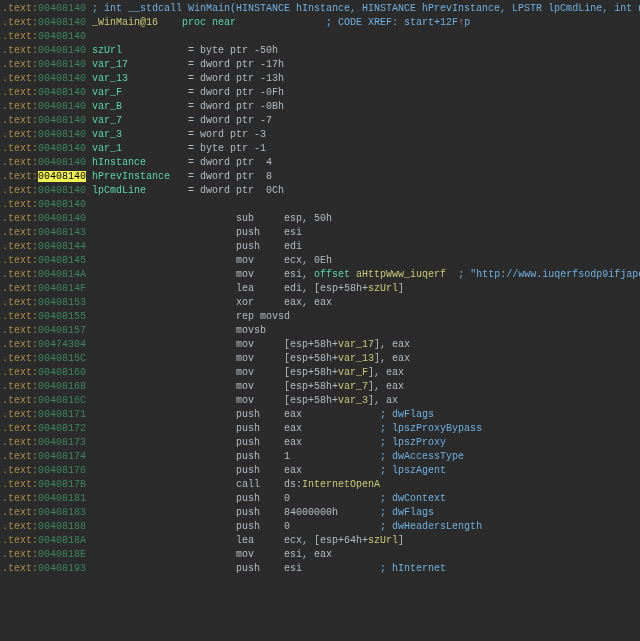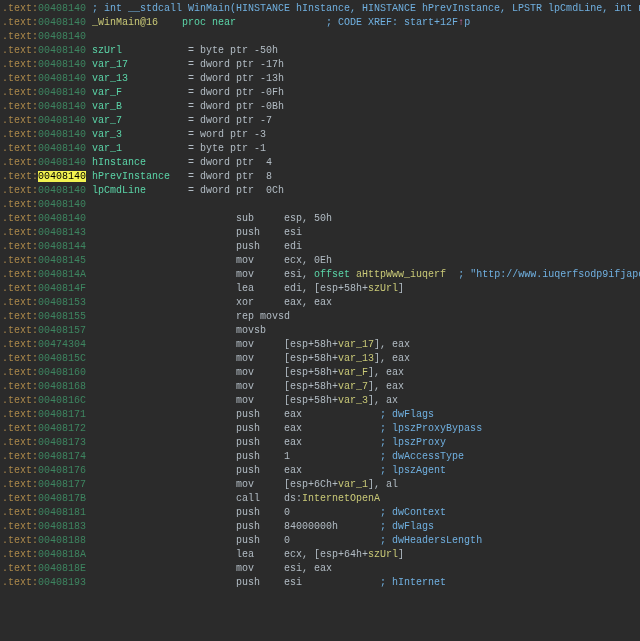--- a/index.html
+++ b/index.html
@@ -47,21 +47,20 @@
       <div class="ln"><span class="prefix">.text:</span><span class="addr">00474304</span>                         <span class="txt">mov     </span><span class="txt">[esp+58h+</span><span class="yel">var_17</span><span class="txt">], eax</span></div>
       <div class="ln"><span class="prefix">.text:</span><span class="addr">0040815C</span>                         <span class="txt">mov     </span><span class="txt">[esp+58h+</span><span class="yel">var_13</span><span class="txt">], eax</span></div>
       <div class="ln"><span class="prefix">.text:</span><span class="addr">00408160</span>                         <span class="txt">mov     </span><span class="txt">[esp+58h+</span><span class="yel">var_F</span><span class="txt">], eax</span></div>
       <div class="ln"><span class="prefix">.text:</span><span class="addr">00408168</span>                         <span class="txt">mov     </span><span class="txt">[esp+58h+</span><span class="yel">var_7</span><span class="txt">], eax</span></div>
       <div class="ln"><span class="prefix">.text:</span><span class="addr">0040816C</span>                         <span class="txt">mov     </span><span class="txt">[esp+58h+</span><span class="yel">var_3</span><span class="txt">], ax</span></div>
       <div class="ln"><span class="prefix">.text:</span><span class="addr">00408171</span>                         <span class="txt">push    </span><span class="txt">eax</span>             <span class="comment">; dwFlags</span></div>
       <div class="ln"><span class="prefix">.text:</span><span class="addr">00408172</span>                         <span class="txt">push    </span><span class="txt">eax</span>             <span class="comment">; lpszProxyBypass</span></div>
       <div class="ln"><span class="prefix">.text:</span><span class="addr">00408173</span>                         <span class="txt">push    </span><span class="txt">eax</span>             <span class="comment">; lpszProxy</span></div>
       <div class="ln"><span class="prefix">.text:</span><span class="addr">00408174</span>                         <span class="txt">push    </span><span class="txt">1</span>               <span class="comment">; dwAccessType</span></div>
       <div class="ln"><span class="prefix">.text:</span><span class="addr">00408176</span>                         <span class="txt">push    </span><span class="txt">eax</span>             <span class="comment">; lpszAgent</span></div>
-      <div class="ln"><span class="prefix">.text:</span><span class="addr">00408177</span>                         <span class="txt">mov     </span><span class="txt">[esp+6Ch+</span><span class="yel">var_1</span><span class="txt">], al</span></div>
       <div class="ln"><span class="prefix">.text:</span><span class="addr">0040817B</span>                         <span class="txt">call    </span><span class="txt">ds:</span><span class="fn">InternetOpenA</span></div>
       <div class="ln"><span class="prefix">.text:</span><span class="addr">00408181</span>                         <span class="txt">push    </span><span class="txt">0</span>               <span class="comment">; dwContext</span></div>
       <div class="ln"><span class="prefix">.text:</span><span class="addr">00408183</span>                         <span class="txt">push    </span><span class="txt">84000000h</span>       <span class="comment">; dwFlags</span></div>
       <div class="ln"><span class="prefix">.text:</span><span class="addr">00408188</span>                         <span class="txt">push    </span><span class="txt">0</span>               <span class="comment">; dwHeadersLength</span></div>
       <div class="ln"><span class="prefix">.text:</span><span class="addr">0040818A</span>                         <span class="txt">lea     </span><span class="txt">ecx, [esp+64h+</span><span class="yel">szUrl</span><span class="txt">]</span></div>
       <div class="ln"><span class="prefix">.text:</span><span class="addr">0040818E</span>                         <span class="txt">mov     </span><span class="txt">esi, eax</span></div>
       <div class="ln"><span class="prefix">.text:</span><span class="addr">00408193</span>                         <span class="txt">push    </span><span class="txt">esi</span>             <span class="comment">; hInternet</span></div>
     </div>
 
 </div>

